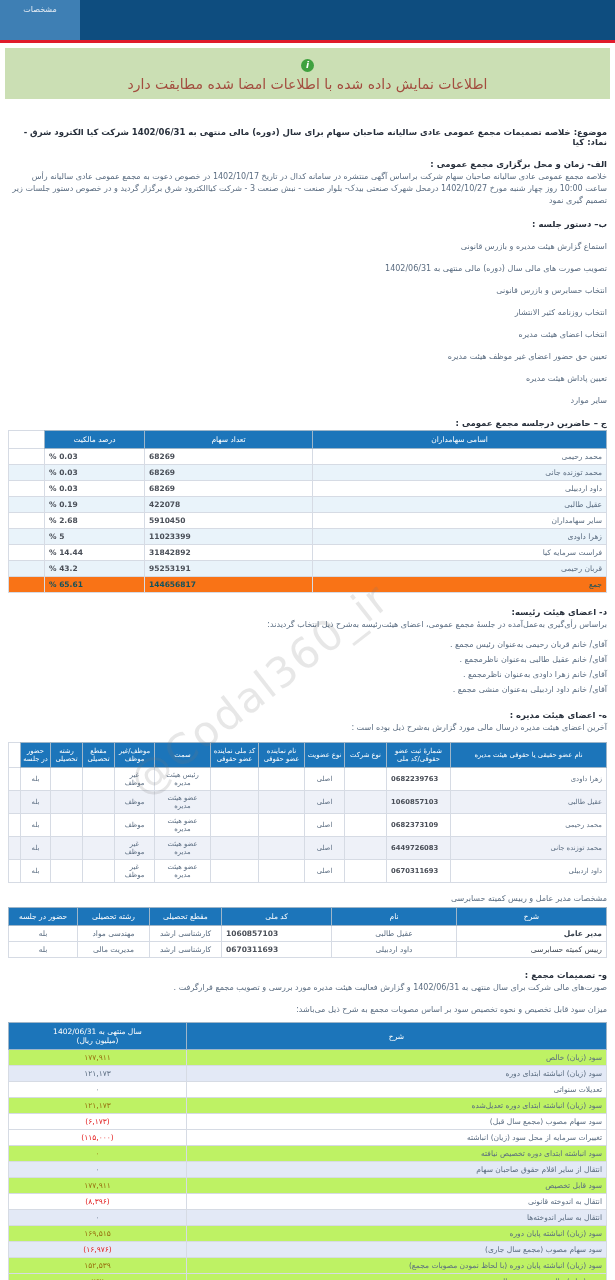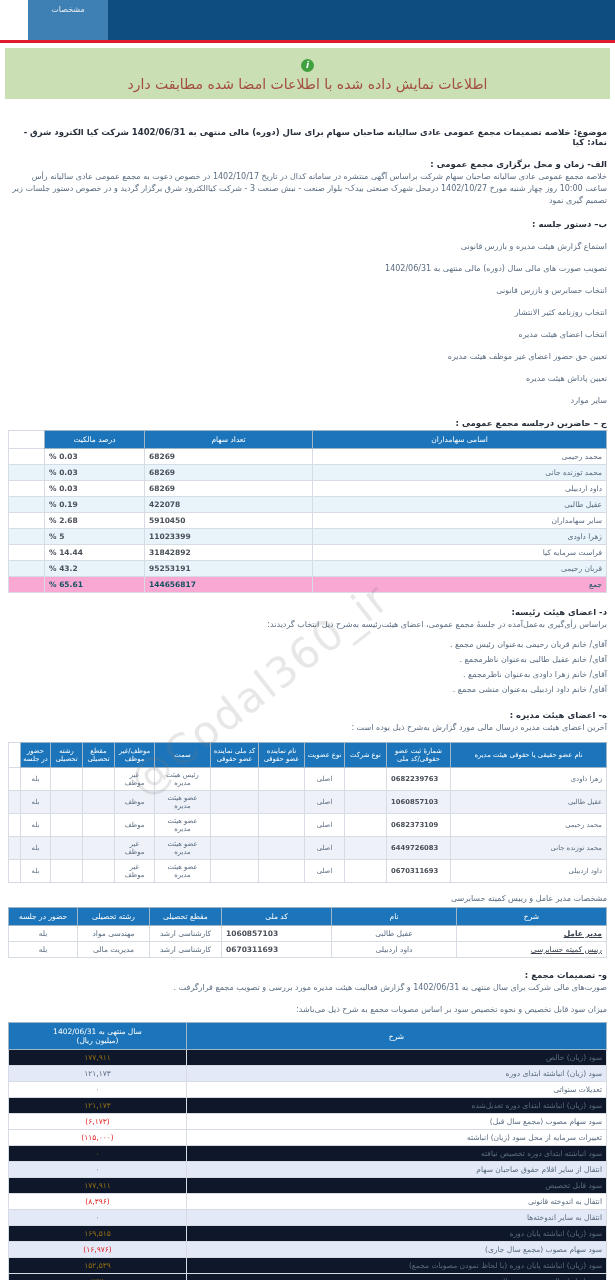--- a/index.html
+++ b/index.html
@@ -1,46 +1,46 @@
 <!DOCTYPE html>
 <html lang="fa" dir="rtl"><head>
 <meta charset="utf-8">
 <style>
   html,body{margin:0;padding:0;background:#fff;}
   body{width:615px;font-family:"DejaVu Sans",sans-serif;direction:rtl;position:relative;}
-  .topbar{background:#0e4d7f;height:40px;position:relative;margin-left:28px;}
+  .topbar{background:#0e4d7f;height:40px;position:relative;}
   .tab{position:absolute;left:0;top:0;width:80px;height:40px;background:#3e7fb4;color:#e8eef5;
        font-size:8px;text-align:center;line-height:20px;cursor:pointer;box-sizing:border-box;}
   .redline{height:3px;background:#e01b2c;}
   .notice{margin:5px;background:#cbdfb4;text-align:center;padding:5px 0 7px;}
   .info-ic{display:inline-block;width:13px;height:13px;border-radius:50%;background:#3fa13f;color:#fff;
        font-size:9px;line-height:13px;font-weight:bold;font-style:italic;}
   .notice-text{color:#a34d3f;font-size:14px;margin-top:4px;}
   .content{padding:0 8px;position:relative;}
   .subject{font-weight:bold;color:#28303c;font-size:8.5px;margin:28px 0 6px;}
   .h{font-weight:bold;color:#28303c;font-size:8.5px;margin:12px 0 2px;}
   .line{color:#5a6c80;font-size:8px;margin:6px 0;line-height:1.5;}
   .agenda{color:#5a6c80;font-size:8px;margin:13px 0;}
   table{width:100%;border-collapse:collapse;font-size:7.5px;table-layout:fixed;}
   th{background:#1c75ba;color:#fff;font-weight:normal;padding:4px 2px;border:1px solid #9fb6c9;text-align:center;}
   td{padding:3px 4px;border:1px solid #d6dbe4;color:#5a6c80;vertical-align:middle;}
   td.num{direction:ltr;color:#4a4f58;font-weight:bold;}
   td.ctr{text-align:center;}
   tr.alt td{background:#e9f3fa;}
   tr.altg td{background:#eef1f8;}
-  tr.total td{background:#f9a8d4;color:#12525e;}
+  tr.total td{background:#f97316;color:#12525e;}
   td.strip,th.strip{background:#fff;border-color:#d6dbe4;padding:0;}
   .alloc td.lbl{color:#5a6c80;}
-  tr.y td{background:#0f172a;}
+  tr.y td{background:#bef264;}
   tr.l td{background:#e3e9f6;}
   tr.w td{background:#fff;}
   .alloc td.val{direction:rtl;text-align:center;color:#5a6c80;}
   tr.y td.val{color:#97700f;}
   td.neg{color:#e32222 !important;}
-  .ceo td.lbl{font-weight:bold;color:#39424e;text-decoration:underline;}
+  .ceo td.lbl{font-weight:bold;color:#39424e;}
   .watermark{position:absolute;left:120px;top:640px;transform:rotate(-38deg);transform-origin:left top;
        font-size:42px;color:rgba(120,120,120,0.18);direction:ltr;pointer-events:none;z-index:5;letter-spacing:2px;}
   .mt14{margin-top:14px;} .mt10{margin-top:10px;} .mb2{margin-bottom:2px;}
 </style>
 </head>
 <body>
 
 <div class="topbar">
   <div class="tab">مشخصات</div>
 </div>

